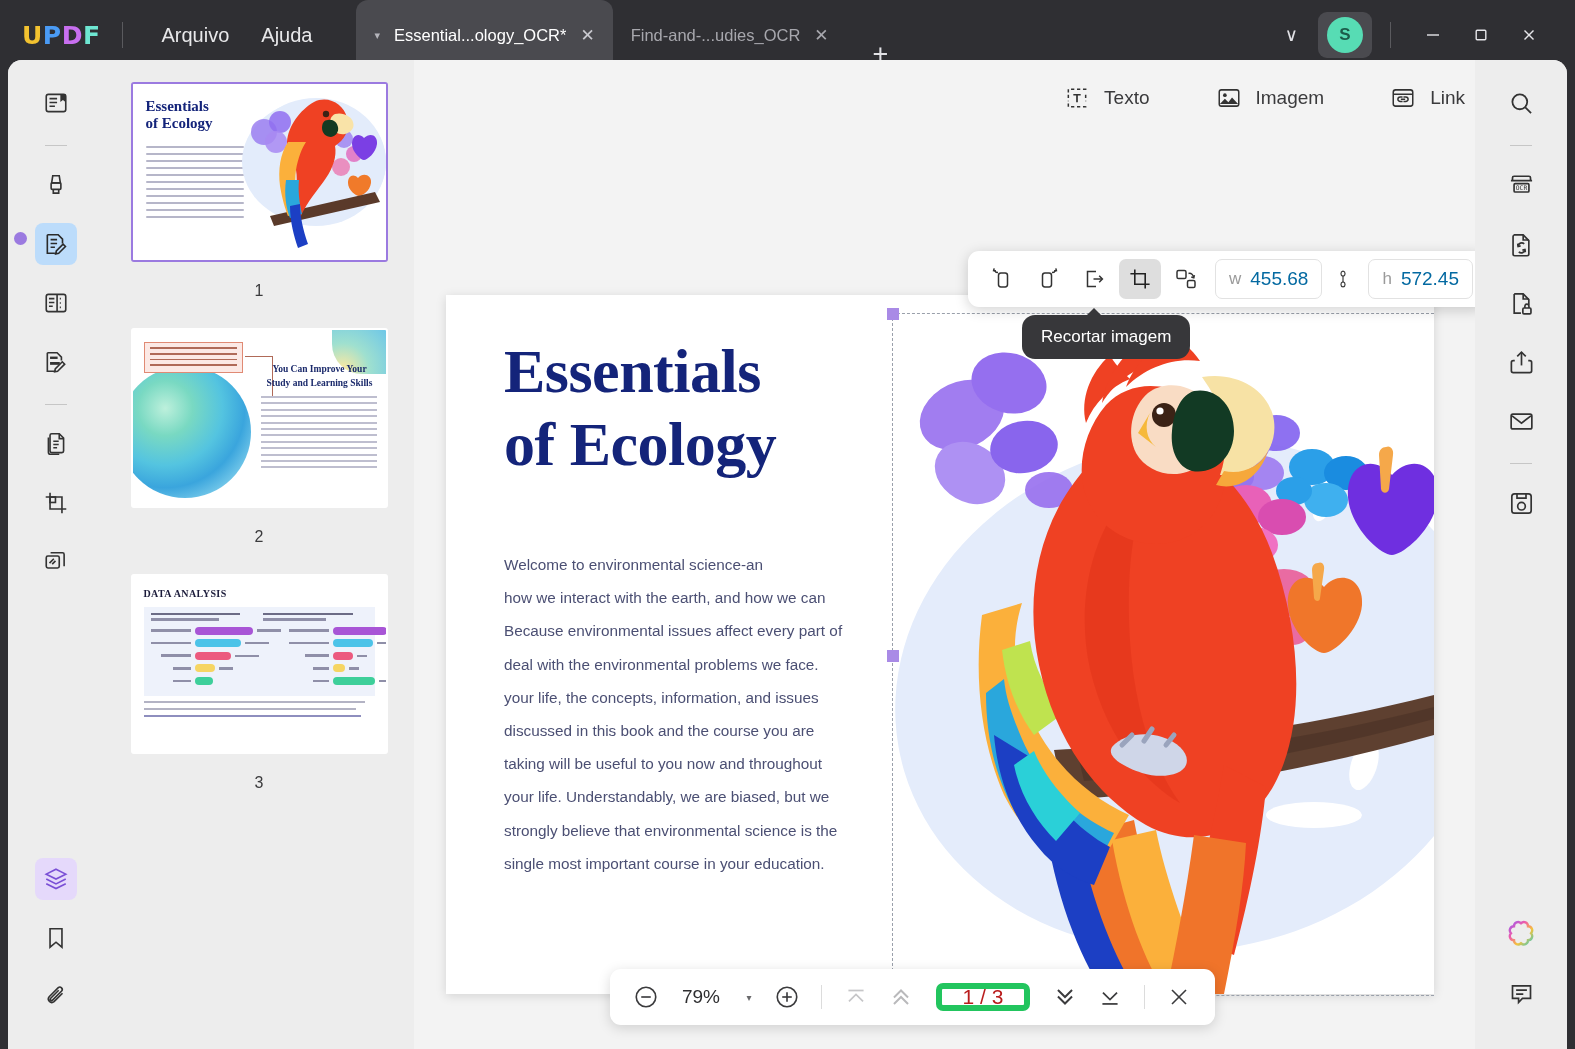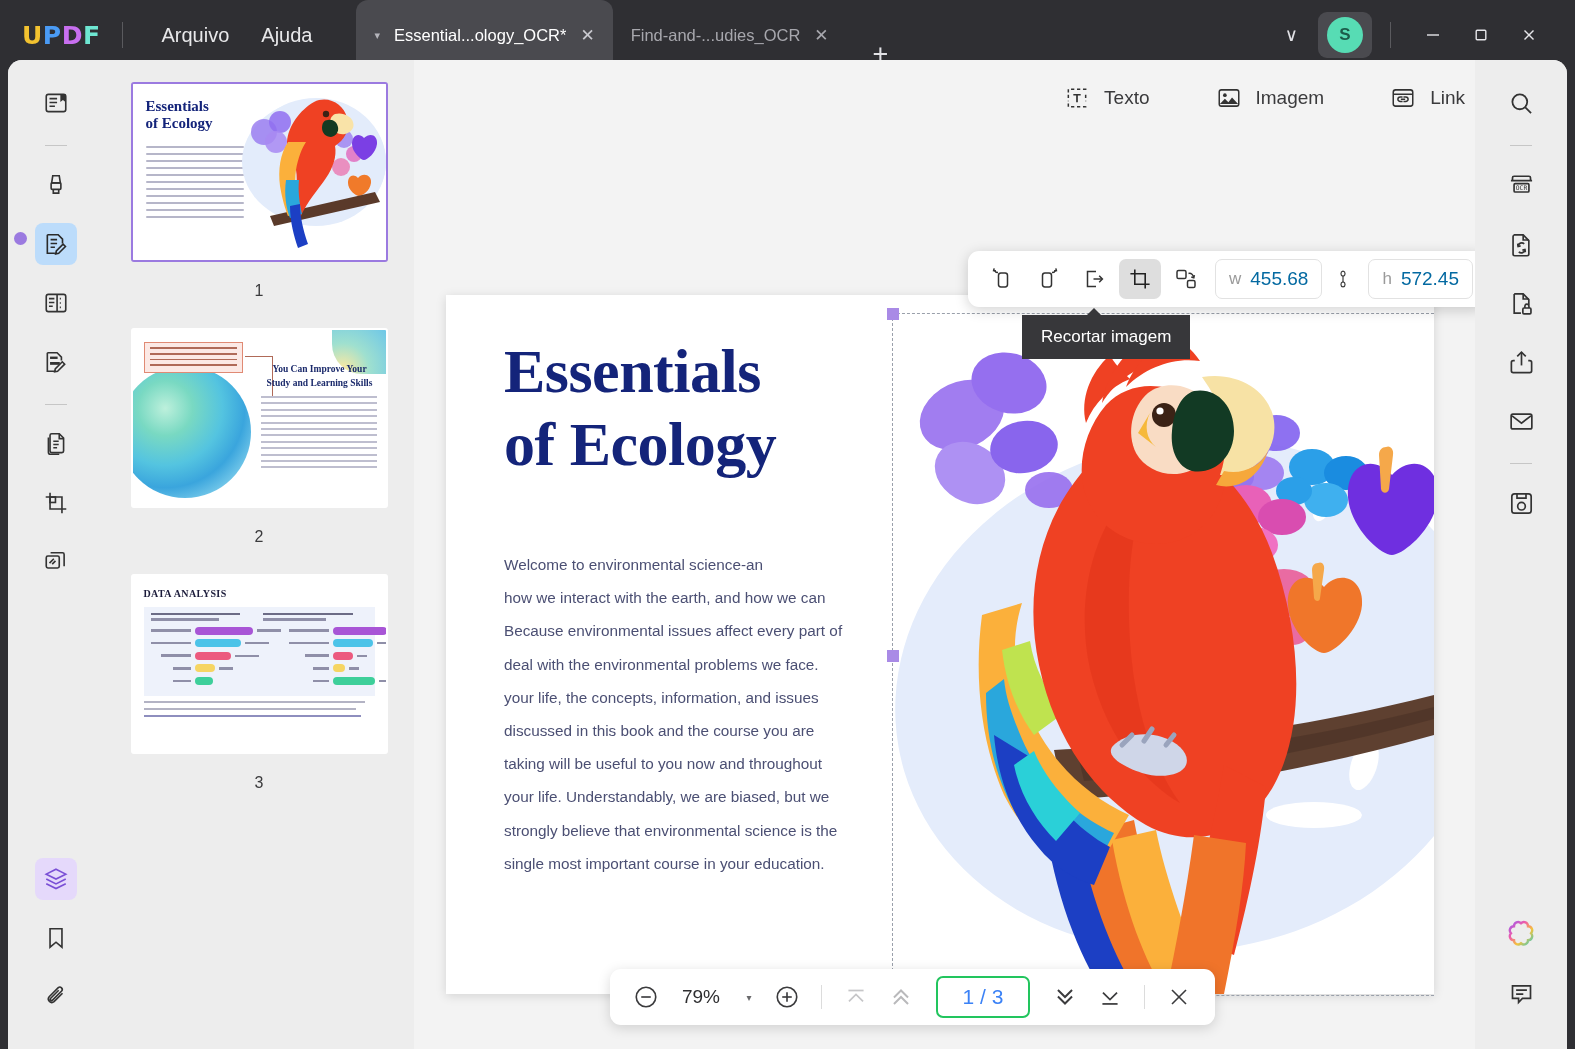--- a/index.html
+++ b/index.html
@@ -107,32 +107,32 @@
   
   .imgbar { position:absolute; left:522px; top:-44px; height:56px; background:#fff; border-radius:11px;
             box-shadow:0 3px 14px rgba(0,0,0,.18); display:flex; align-items:center; padding:0 13px; gap:4px; z-index:25; }
   .ibtn { width:42px; height:40px; border-radius:7px; display:flex; align-items:center; justify-content:center; cursor:pointer; color:#333; }
   .ibtn.act { background:#dedede; }
   .fieldbox { height:40px; min-width:100px; border:1px solid #e2e2e2; border-radius:7px; display:flex; align-items:center; gap:9px; padding:0 13px; margin-left:4px; }
   .fieldbox .k { color:#9a9a9a; font-size:17px; }
   .fieldbox .v { color:#0369a1; font-size:19px; }
   .linkbtn { width:34px; display:flex; align-items:center; justify-content:center; color:#555; cursor:pointer; }
 
-  .tooltip { position:absolute; left:576px; top:20px; background:#37373a; color:#fff; font-size:17px; padding:12px 19px; border-radius:0; z-index:26; white-space:nowrap; }
+  .tooltip { position:absolute; left:576px; top:20px; background:#37373a; color:#fff; font-size:17px; padding:12px 19px; border-radius:13px; z-index:26; white-space:nowrap; }
   .tooltip:after { content:""; position:absolute; left:64px; top:-7px; border-left:8px solid transparent; border-right:8px solid transparent; border-bottom:8px solid #37373a; }
 
   
   .botbar { position:absolute; left:196px; bottom:24px; height:56px; background:#fff; border-radius:11px;
             box-shadow:0 3px 13px rgba(0,0,0,.15); display:flex; align-items:center; padding:0 16px; gap:5px; z-index:20; }
   .cbtn { width:40px; height:40px; border-radius:50%; display:flex; align-items:center; justify-content:center; cursor:pointer; color:#3b3b3d; }
   .zoomval { font-size:19px; color:#2e2e30; min-width:60px; text-align:center; }
   .zcaret { width:26px; text-align:center; color:#6a6a6c; font-size:10px; cursor:pointer; }
   .bsep { width:1px; height:24px; background:#dcdcdc; margin:0 9px; }
-  .pagebox { border:2px solid #22c55e; border-radius:7px; height:42px; min-width:94px; display:flex; align-items:center; justify-content:center;
-             font-size:21px; color:#3b82f6; margin:0 10px; padding:0 14px; }
+  .pagebox { border:6px solid #22c55e; border-radius:7px; height:28px; min-width:94px; display:flex; align-items:center; justify-content:center;
+             font-size:21px; color:#b91c1c; margin:0 10px; padding:0 14px; }
 
   
   .rrail { position:absolute; right:0; top:0; width:92px; height:989px; background:#ededed; display:flex; flex-direction:column; align-items:center; padding-top:22px; }
   .rrail .spacer { flex:1; }
   svg { display:block; }
 </style>
 </head>
 <body>
 
 <div class="app">

